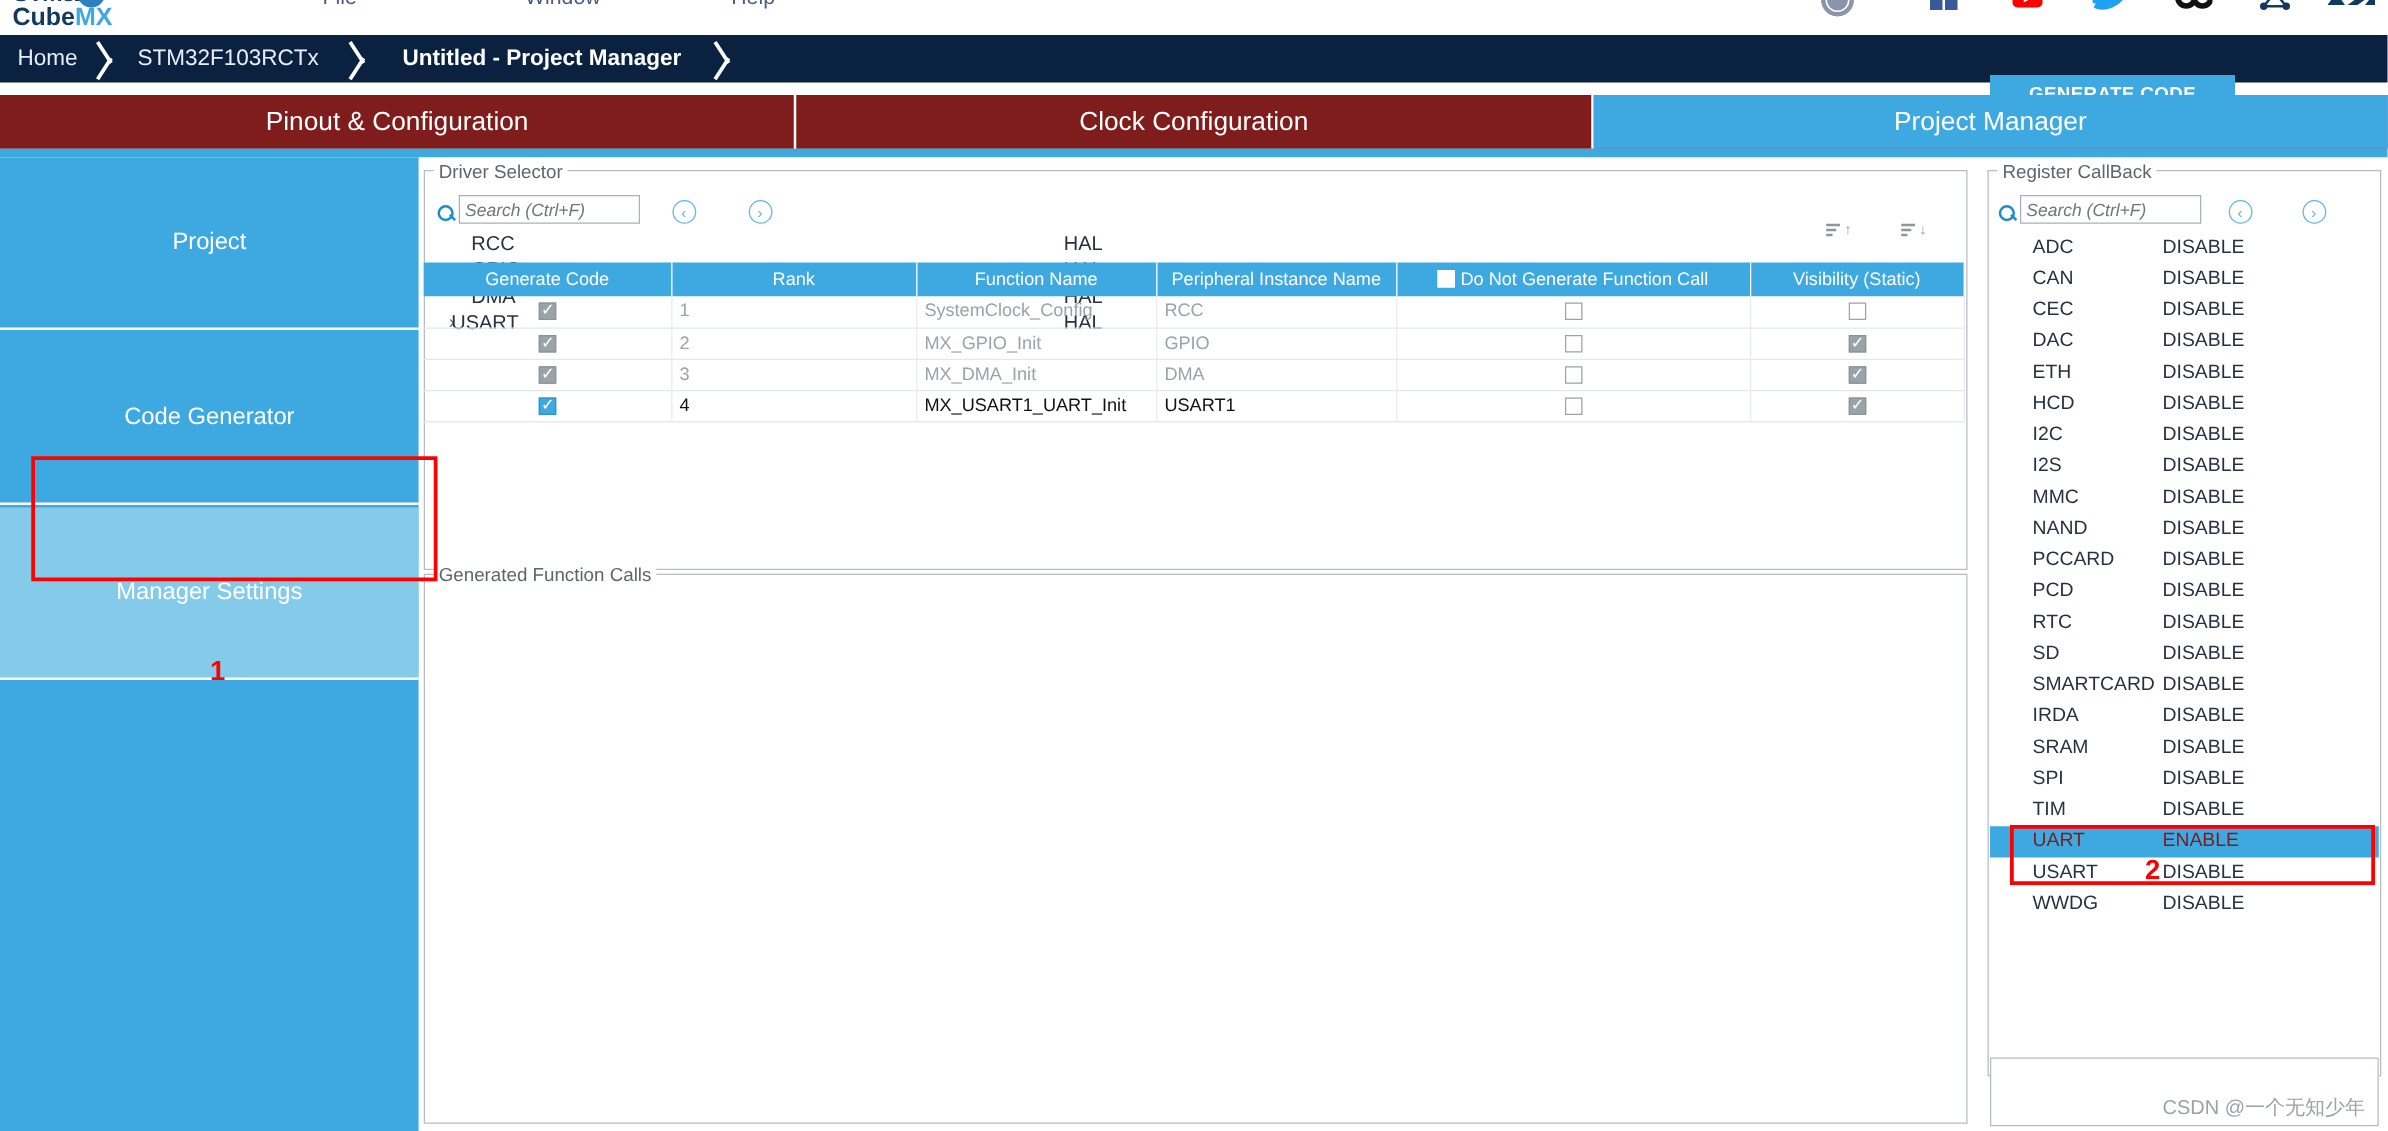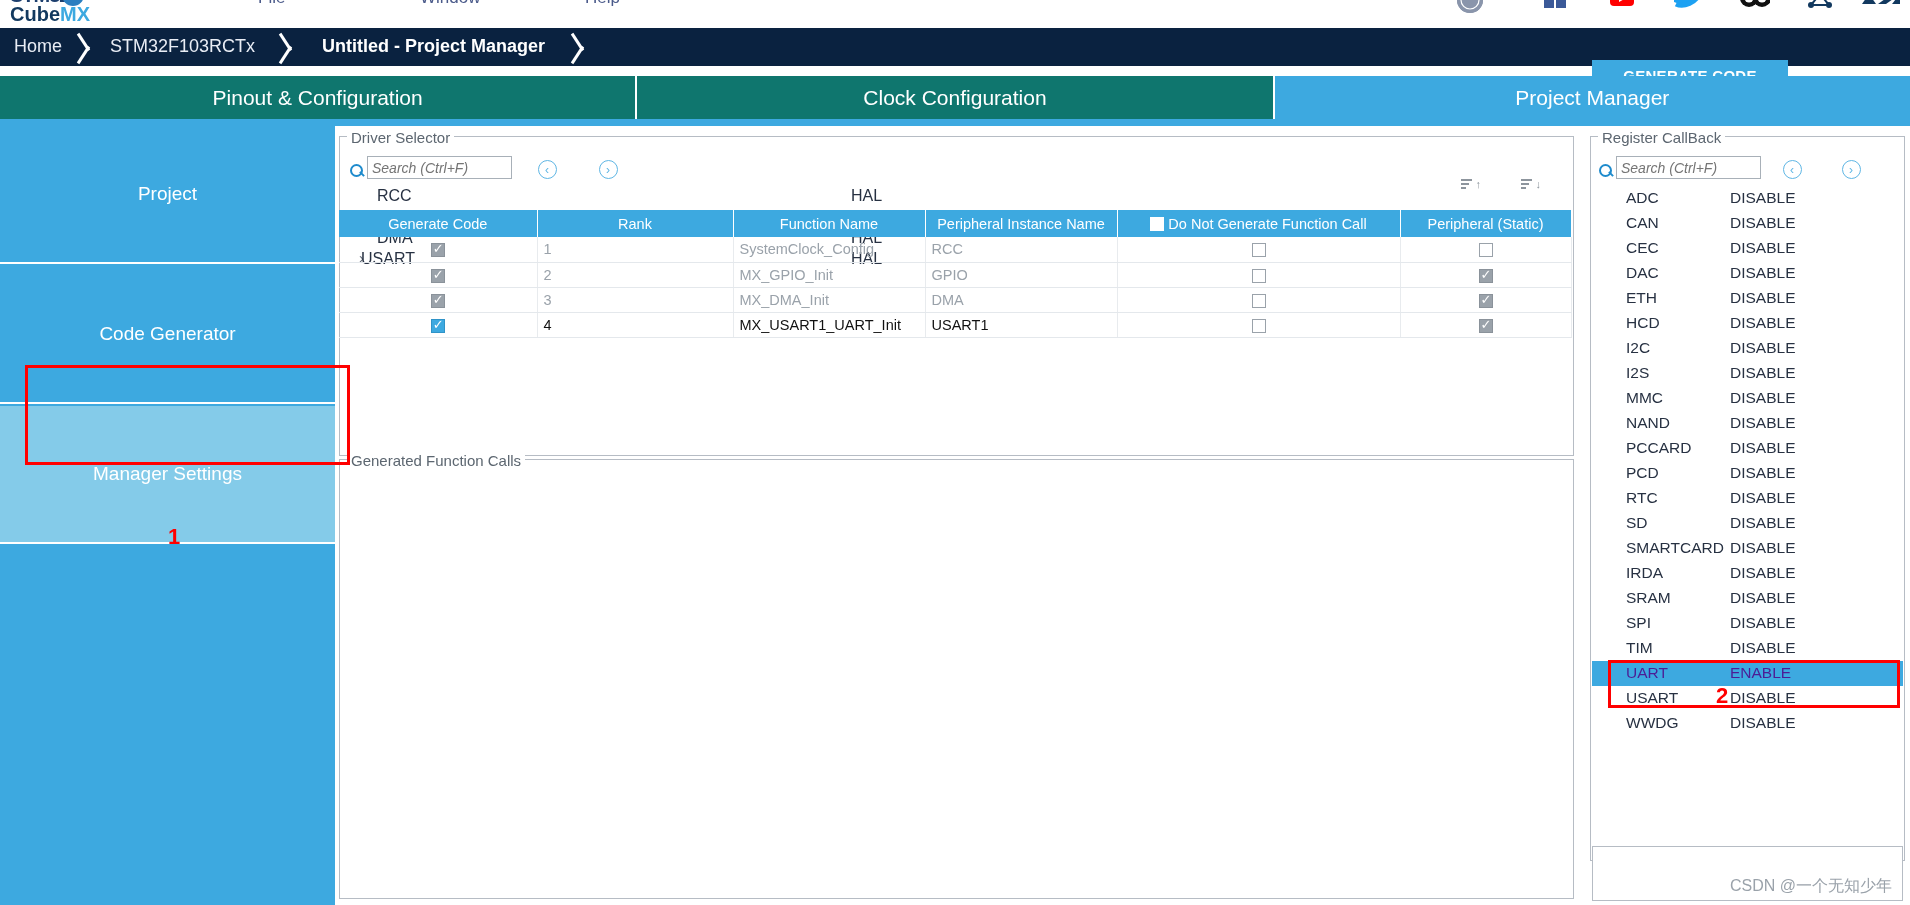--- a/index.html
+++ b/index.html
@@ -33,21 +33,21 @@
   .chev:before, .chev:after { content:""; position:absolute; background:#fff; }
   .chev:before { width:3px; height:20px; transform:rotate(-33deg); left:6px; top:0px; }
   .chev:after  { width:3px; height:20px; transform:rotate(33deg);  left:6px; top:13px; }
   .gen-code { position:absolute; right:122px; top:32px; width:196px; height:30px;
               background:#3da9e0; color:#fff; font-weight:bold; font-size:15px;
               display:flex; align-items:center; justify-content:center;
               letter-spacing:.3px; cursor:pointer; }
 
   
   .navtabs { position:absolute; left:0; top:76px; width:1910px; height:43px;
-             background:#0f766e; display:flex; }
+             background:#7f1d1d; display:flex; }
   .navtab { flex:1; display:flex; align-items:center; justify-content:center;
             color:#fff; font-size:21px; border-right:2px solid #fff;
             cursor:pointer; }
   .navtab:last-child { border-right:none; }
   .navtab.sel { background:#3da9e0; }
 
   .underline { position:absolute; left:0; top:119px; width:1910px; height:7px;
                background:#3da9e0; }
 
   
@@ -116,21 +116,21 @@
   .sorticon .a3 { top:9px; width:5px; }
   .sorticon .arw { position:absolute; right:0; top:0px; color:#8d959d;
                    font-size:11px; line-height:13px; }
 
   
   .rcrow { position:absolute; left:0; width:100%; height:25px; font-size:15.5px;
            color:#273142; }
   .rcrow .nm { position:absolute; left:34px; top:3px; }
   .rcrow .vl { position:absolute; left:138px; top:3px; }
   .rcrow.sel { background:#3da9e0; }
-  .rcrow.sel .nm, .rcrow.sel .vl { color:#4c1d95; }
+  .rcrow.sel .nm, .rcrow.sel .vl { color:#7f1d1d; }
 
   .redbox { position:absolute; border:3px solid #ff0000; pointer-events:none; }
   .rednum { position:absolute; color:#ff0000; font-size:22px; font-weight:bold; }
 
   .watermark { position:absolute; right:18px; bottom:8px; color:#9aa2aa;
                font-size:16px; }
 </style>
 </head>
 <body>
 
@@ -283,21 +283,21 @@
     </colgroup>
     <thead>
       <tr>
         <th>Generate Code</th>
         <th>Rank</th>
         <th>Function Name</th>
         <th>Peripheral Instance Name</th>
         <th>
           <span class="cb hdr"></span><span>Do Not Generate Function Call</span>
         </th>
-        <th>Peripheral (Static)</th>
+        <th>Visibility (Static)</th>
       </tr>
     </thead>
     <tbody>
       <tr>
         <td class="c"><span class="cb dis"></span></td>
         <td>1</td>
         <td>SystemClock_Config</td>
         <td>RCC</td>
         <td class="c"><span class="cb"></span></td>
         <td class="c"><span class="cb"></span></td>

